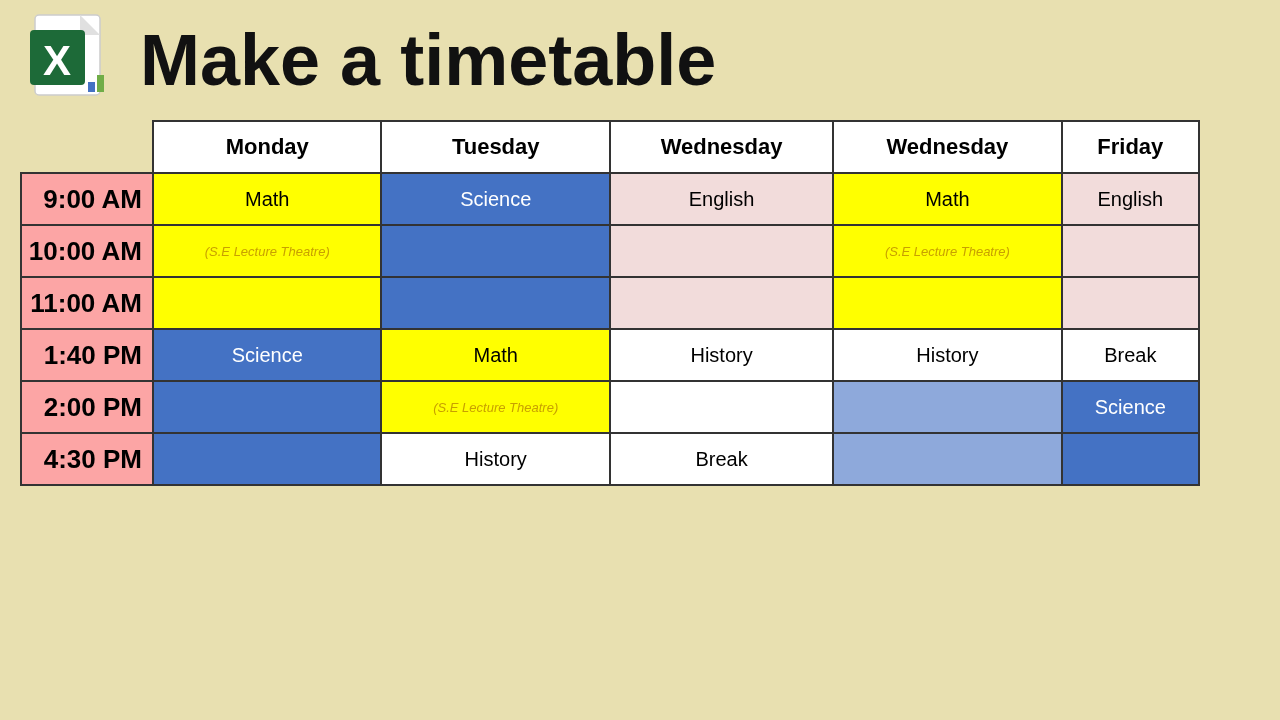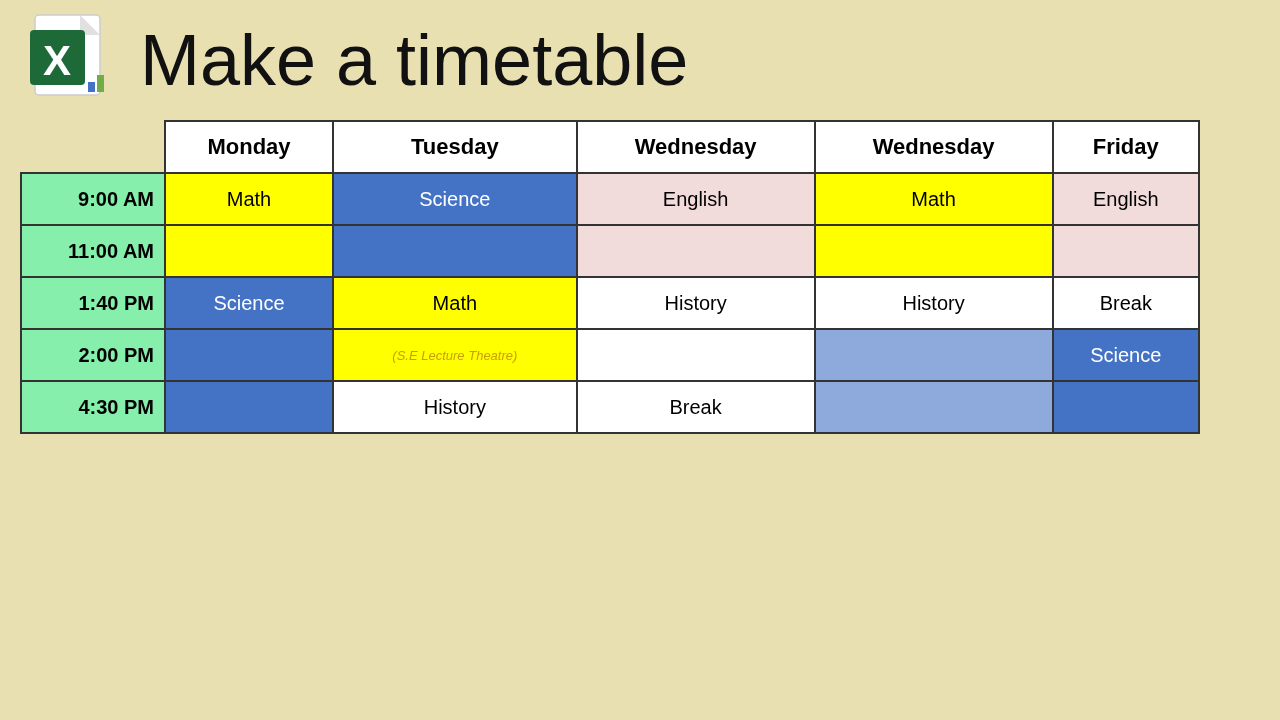--- a/index.html
+++ b/index.html
@@ -25,21 +25,21 @@
 
     .excel-icon {
       width: 100px;
       height: 100px;
       margin-right: 20px;
       flex-shrink: 0;
     }
 
     .title {
       font-size: 72px;
-      font-weight: normal;
+      font-weight: bold;
       font-family: 'Comic Sans MS', 'Chalkboard SE', cursive, sans-serif;
       color: #111;
     }
 
     .timetable-wrapper {
       width: 100%;
       display: flex;
       justify-content: flex-start;
     }
 
@@ -60,24 +60,24 @@
 
     
     thead th {
       background-color: #fff;
       font-weight: bold;
       font-size: 22px;
     }
 
     
     .time-col {
-      background-color: #86efac;
+      background-color: #fca5a5;
       font-weight: bold;
-      font-size: 20px;
-      width: 144px;
+      font-size: 26px;
+      width: 132px;
       text-align: right;
       padding-right: 10px;
     }
 
     .header-row th:first-child {
       background-color: #e8e0b0;
       border: none;
     }
   </style>
 </head>
@@ -118,20 +118,32 @@
     <tbody id="timetable-body">
     <tr>
           <td class="time-col">9:00 AM</td>
           <td style="background-color: rgb(255, 255, 0); color: rgb(0, 0, 0);">Math</td>
           <td style="background-color: rgb(68, 114, 196); color: rgb(255, 255, 255);">Science</td>
           <td style="background-color: rgb(242, 220, 219); color: rgb(0, 0, 0);">English</td>
           <td style="background-color: rgb(255, 255, 0); color: rgb(0, 0, 0);">Math</td>
           <td style="background-color: rgb(242, 220, 219); color: rgb(0, 0, 0);">English</td>
         </tr>
         <tr>
+          <td class="time-col">10:00 AM</td>
+          <td style="background-color: rgb(255, 255, 0); color: rgb(0, 0, 0);">
+            <span style="font-size: 13px; color: rgb(200, 160, 0); display: block; font-style: italic;">(S.E Lecture Theatre)</span>
+          </td>
+          <td style="background-color: rgb(68, 114, 196); color: rgb(255, 255, 255);"></td>
+          <td style="background-color: rgb(242, 220, 219); color: rgb(0, 0, 0);"></td>
+          <td style="background-color: rgb(255, 255, 0); color: rgb(0, 0, 0);">
+            <span style="font-size: 13px; color: rgb(200, 160, 0); display: block; font-style: italic;">(S.E Lecture Theatre)</span>
+          </td>
+          <td style="background-color: rgb(242, 220, 219); color: rgb(0, 0, 0);"></td>
+        </tr>
+        <tr>
           <td class="time-col">11:00 AM</td>
           <td style="background-color: rgb(255, 255, 0); color: rgb(0, 0, 0);"></td>
           <td style="background-color: rgb(68, 114, 196); color: rgb(255, 255, 255);"></td>
           <td style="background-color: rgb(242, 220, 219); color: rgb(0, 0, 0);"></td>
           <td style="background-color: rgb(255, 255, 0); color: rgb(0, 0, 0);"></td>
           <td style="background-color: rgb(242, 220, 219); color: rgb(0, 0, 0);"></td>
         </tr>
         <tr>
           <td class="time-col">1:40 PM</td>
           <td style="background-color: rgb(68, 114, 196); color: rgb(255, 255, 255);">Science</td>

